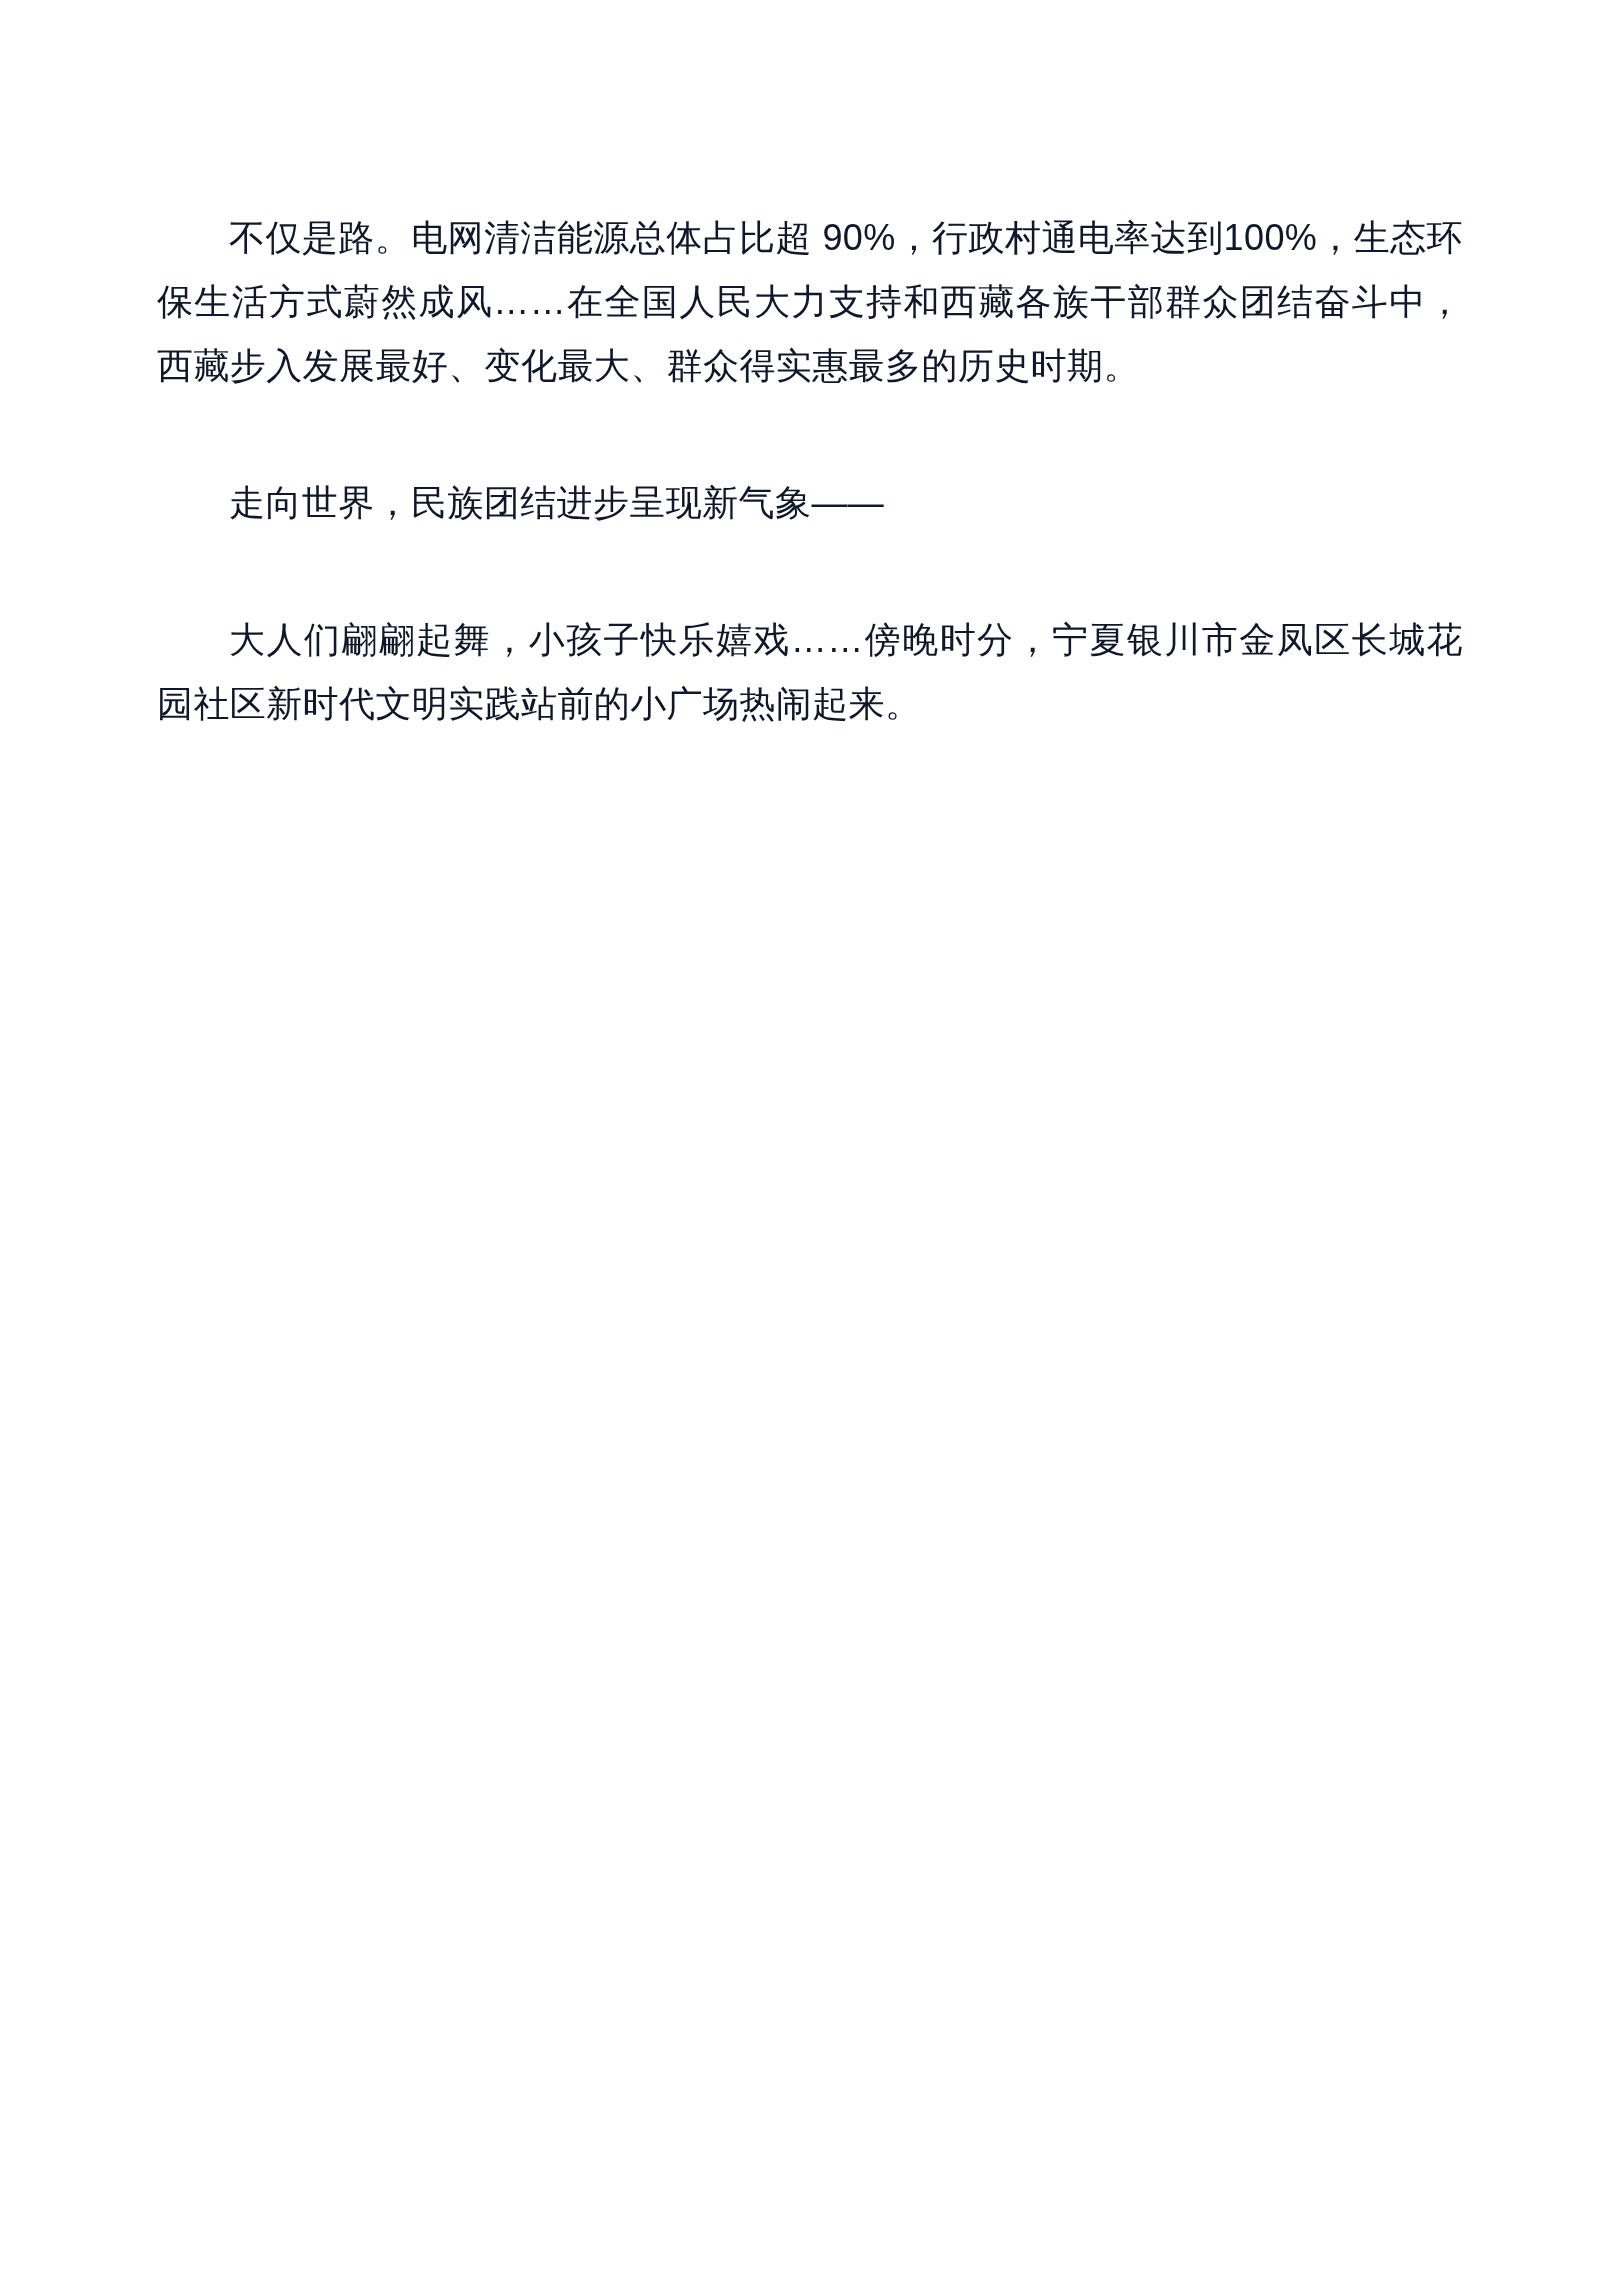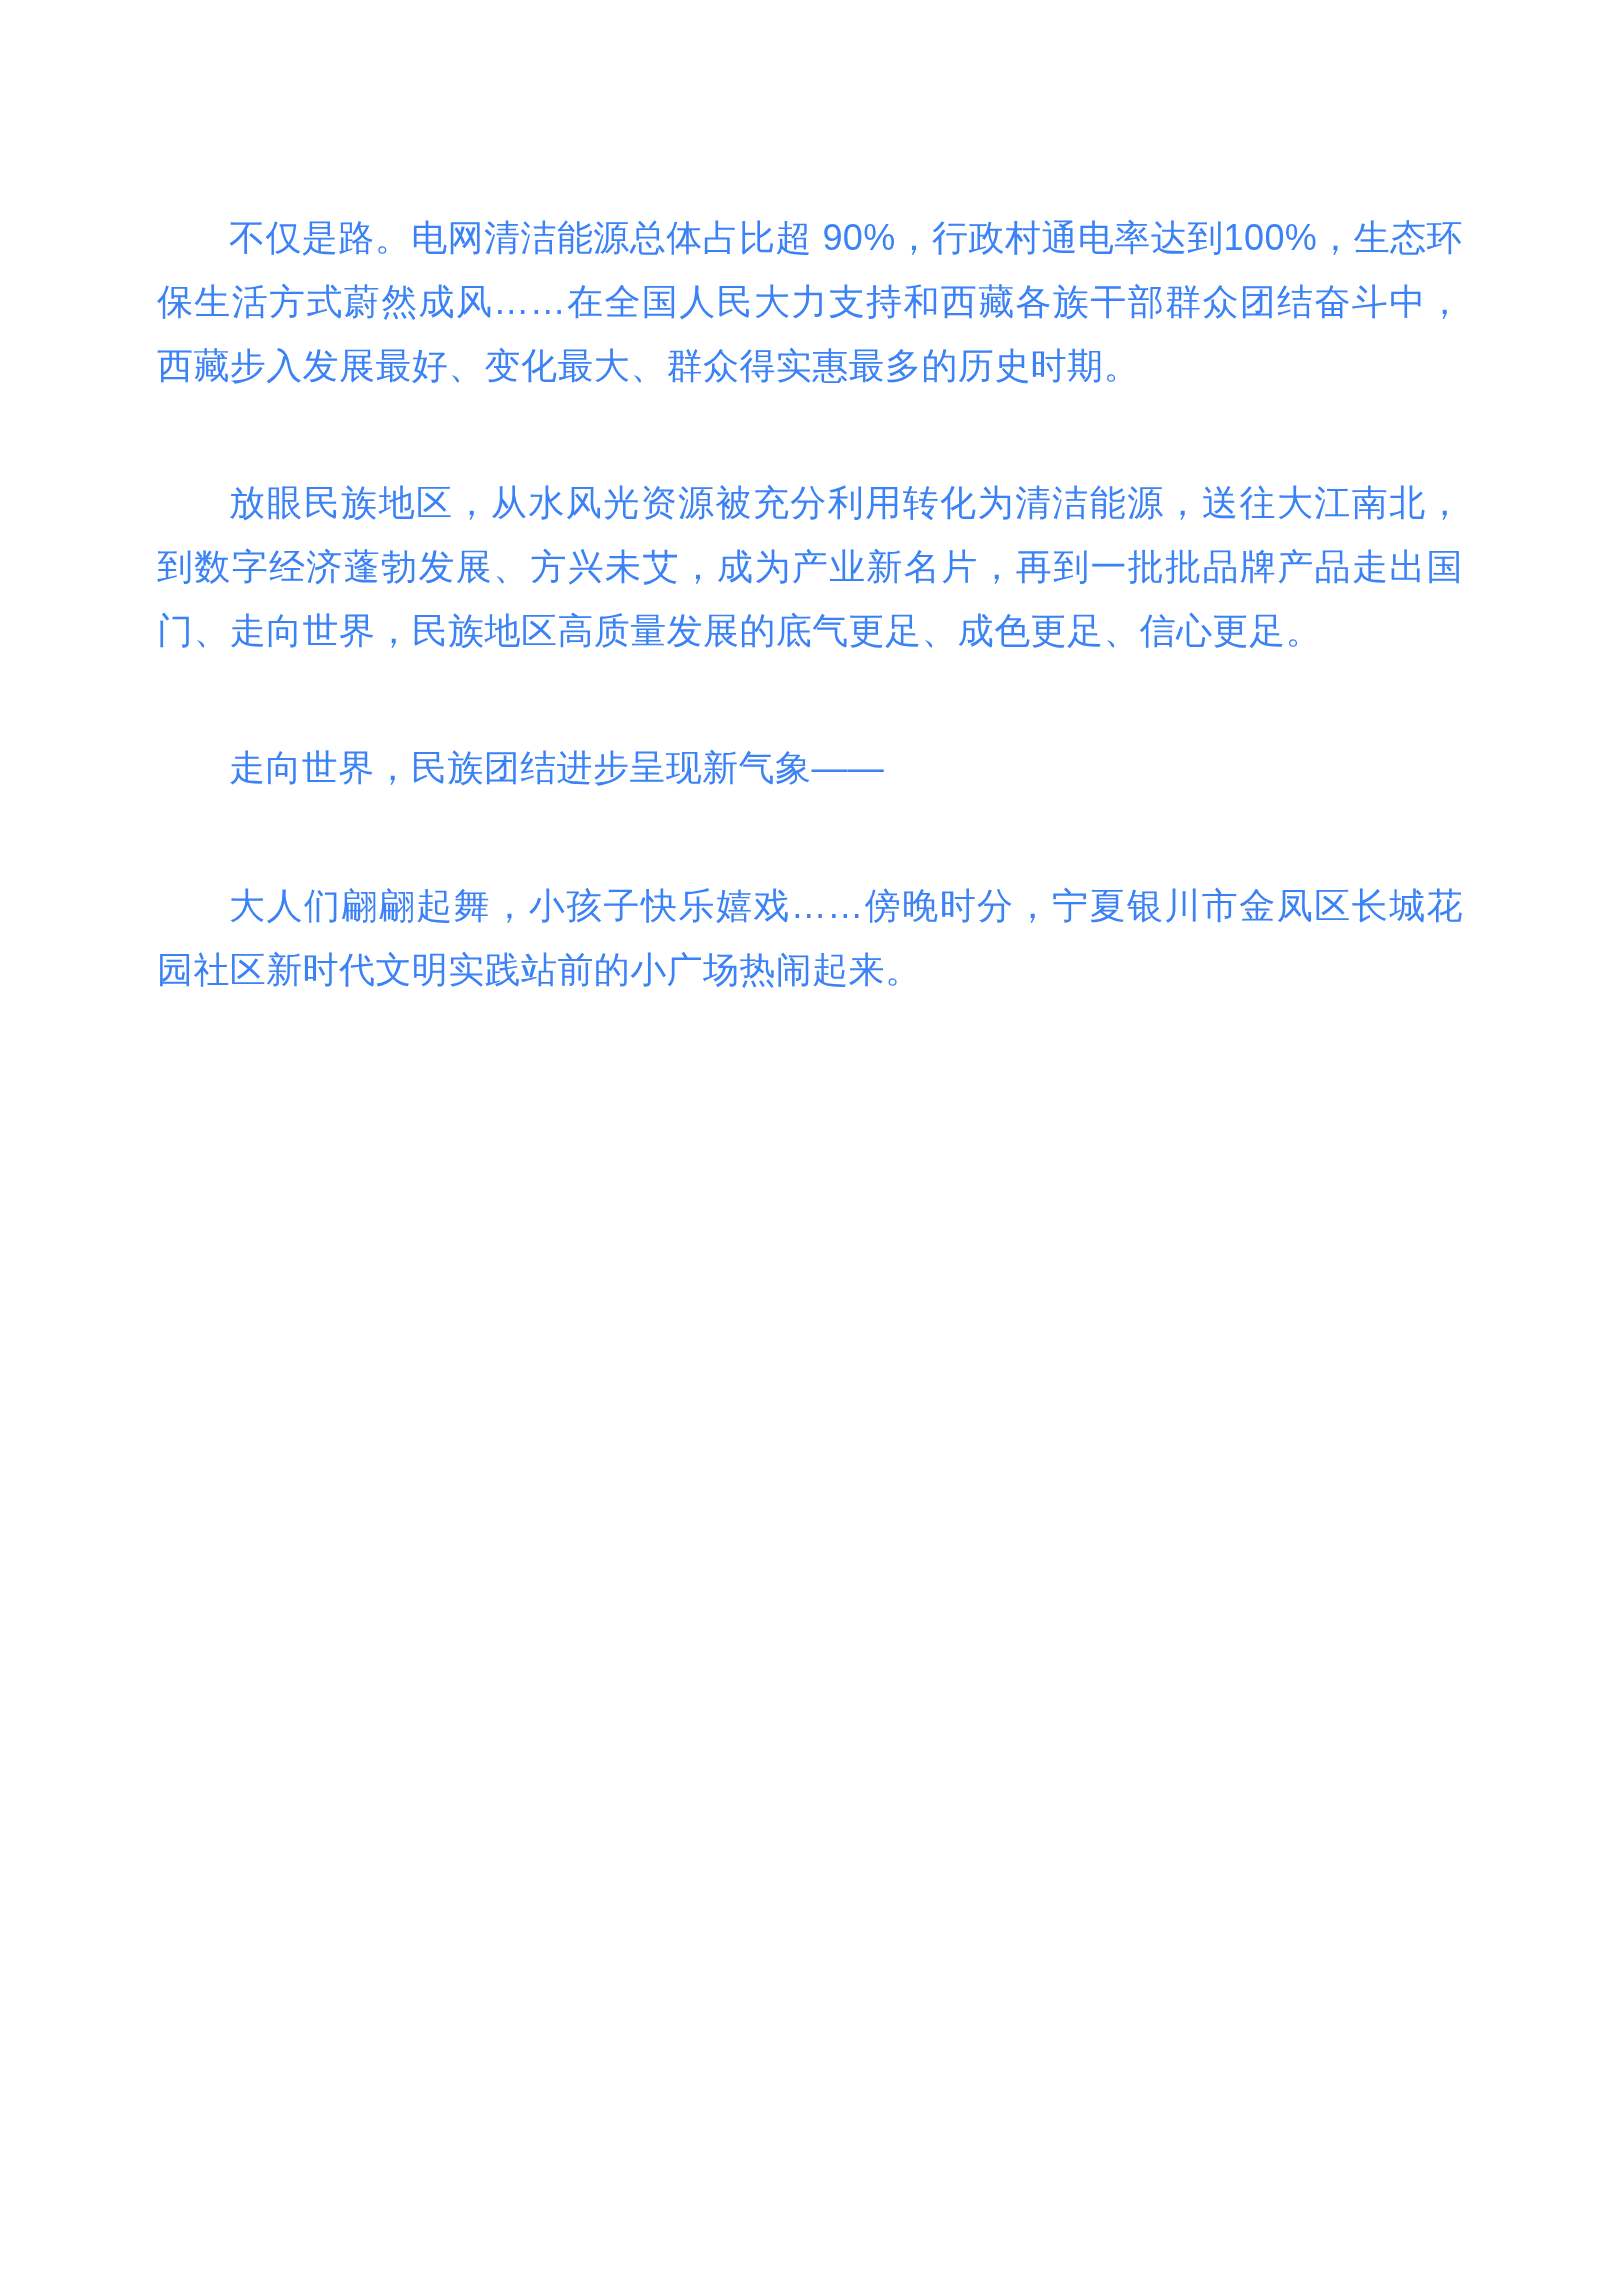--- a/index.html
+++ b/index.html
@@ -23,38 +23,37 @@
   .doc-body {
     margin-top: 59px;
   }
   .para {
     font-size: 36px;
     line-height: 1.78;
     letter-spacing: 0.4px;
     text-align: justify;
     text-justify: inter-ideograph;
     margin: 0 0 73px 0;
-    color: #3b82f6;
+    color: #0f172a;
     font-weight: 500;
   }
   .para.indent {
     text-indent: 2em;
   }
   .para.last {
     margin-bottom: 0;
   }
   .spacer-tail {
     height: 510px;
   }
 </style>
 </head>
 <body>
 
 <div class="page">
   <div class="doc-body">
     <p class="para indent">不仅是路。电网清洁能源总体占比超 90%，行政村通电率达到100%，生态环保生活方式蔚然成风……在全国人民大力支持和西藏各族干部群众团结奋斗中，西藏步入发展最好、变化最大、群众得实惠最多的历史时期。</p>
-    <p class="para indent">放眼民族地区，从水风光资源被充分利用转化为清洁能源，送往大江南北，到数字经济蓬勃发展、方兴未艾，成为产业新名片，再到一批批品牌产品走出国门、走向世界，民族地区高质量发展的底气更足、成色更足、信心更足。</p>
     <p class="para indent">走向世界，民族团结进步呈现新气象——</p>
     <p class="para indent last">大人们翩翩起舞，小孩子快乐嬉戏……傍晚时分，宁夏银川市金凤区长城花园社区新时代文明实践站前的小广场热闹起来。</p>
     <div class="spacer-tail"></div>
   </div>
 </div>
 
 
 </body></html>

